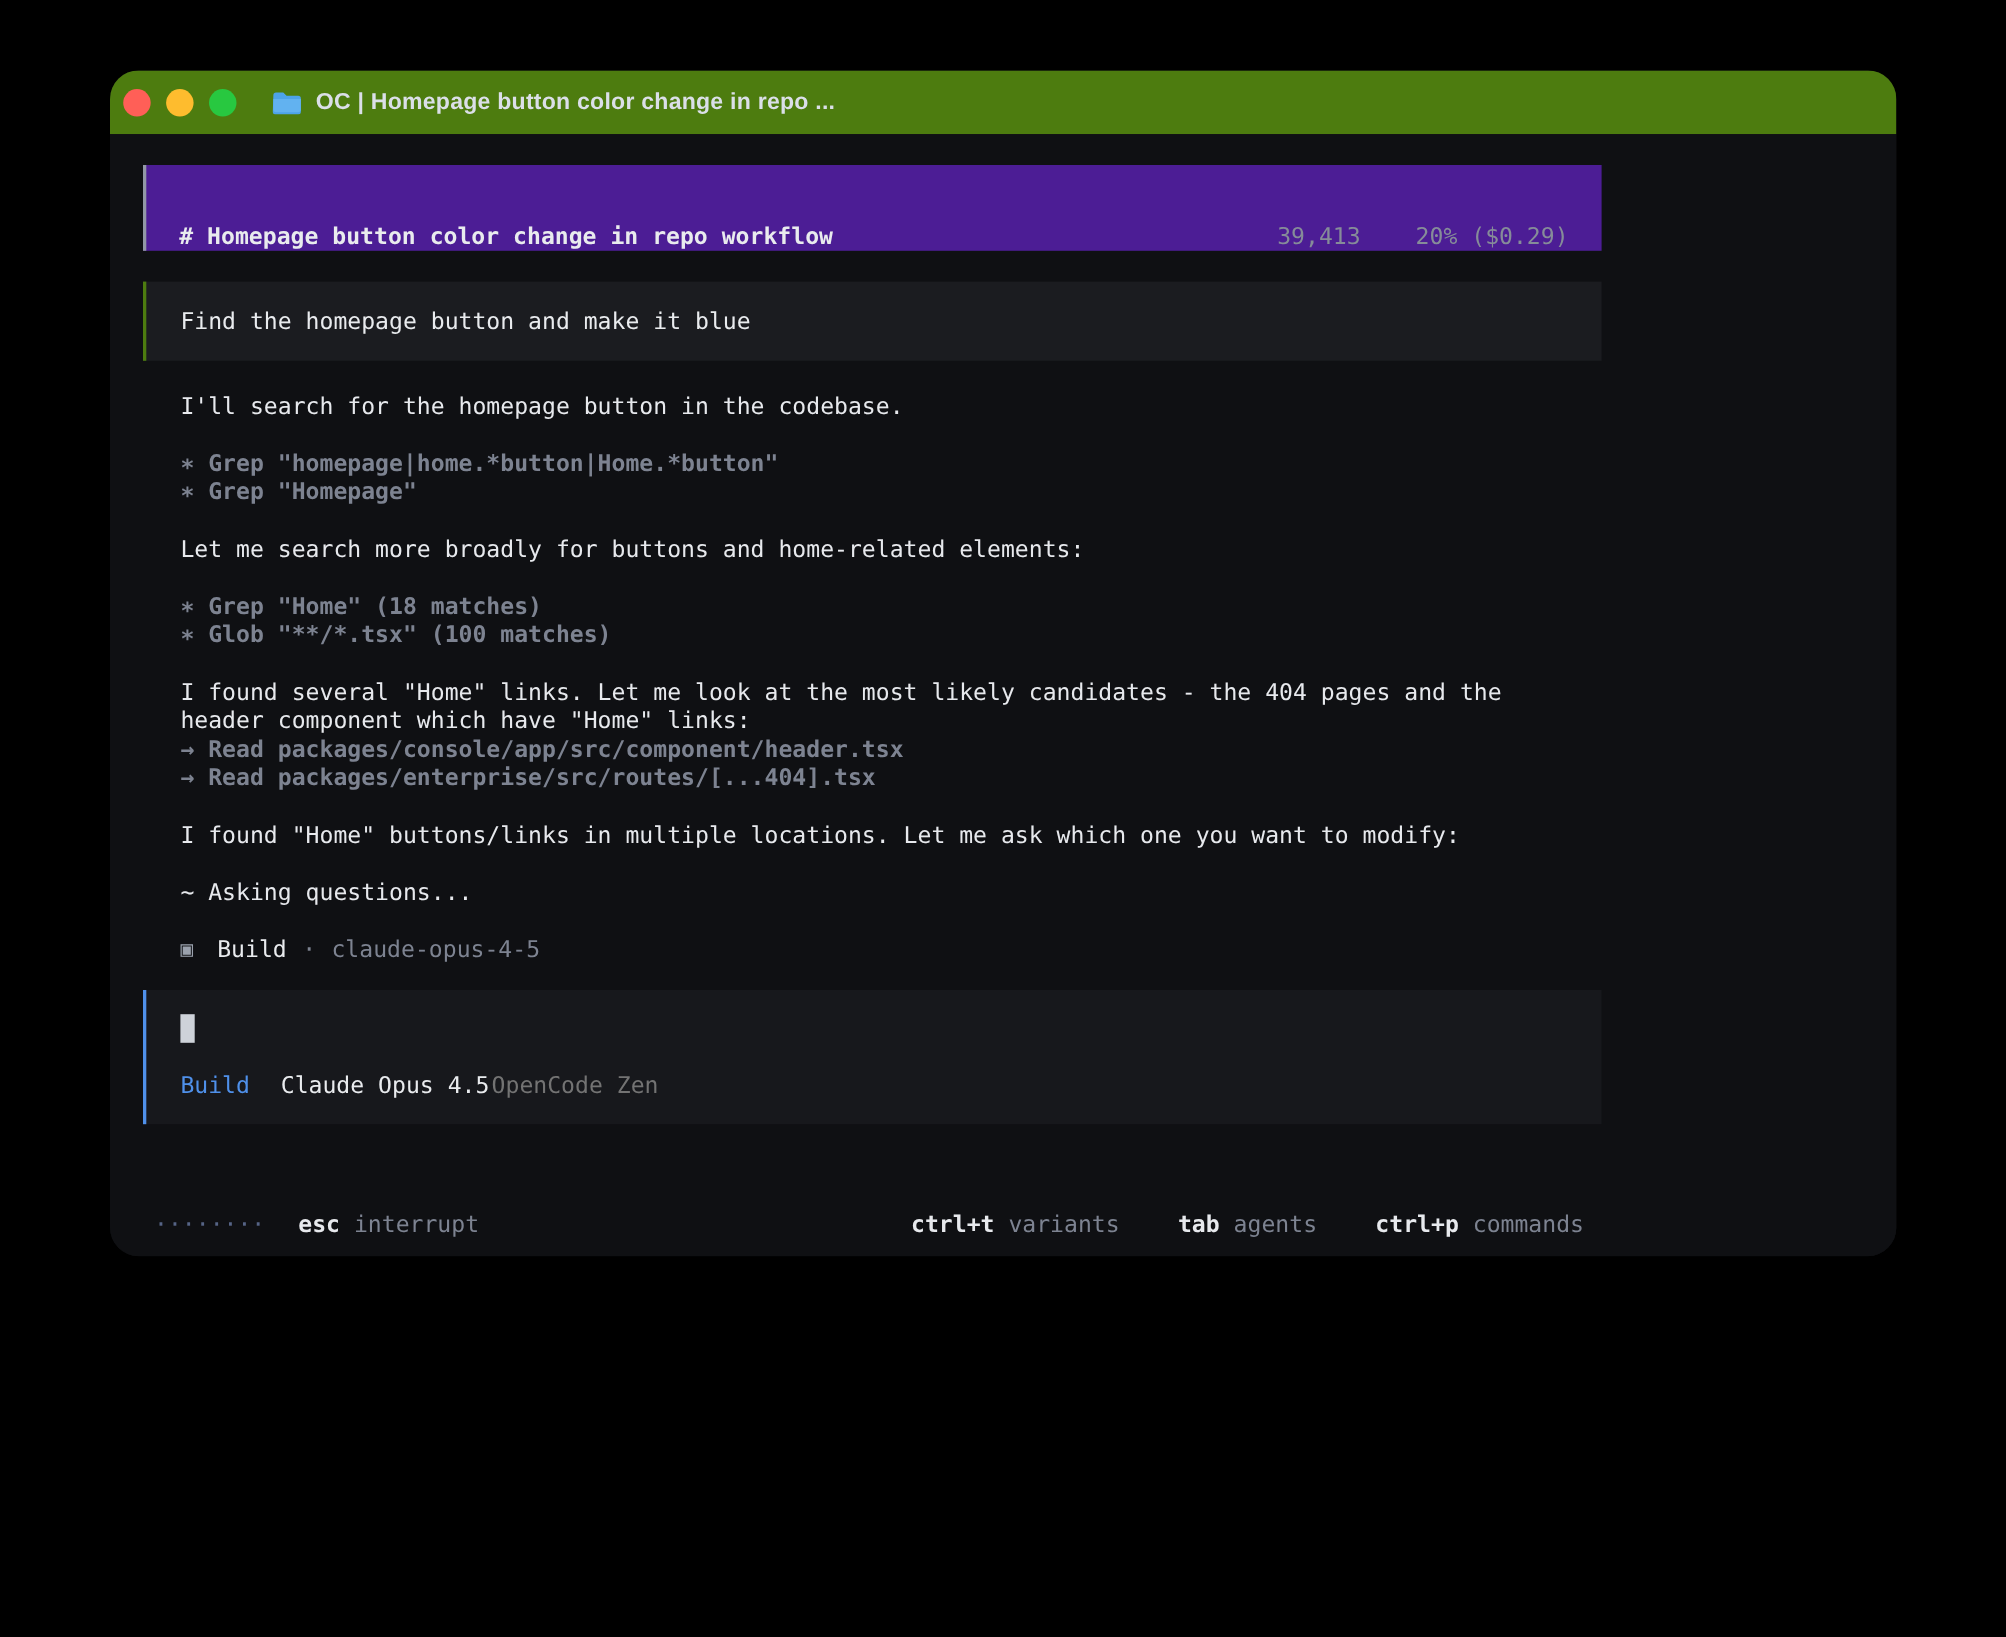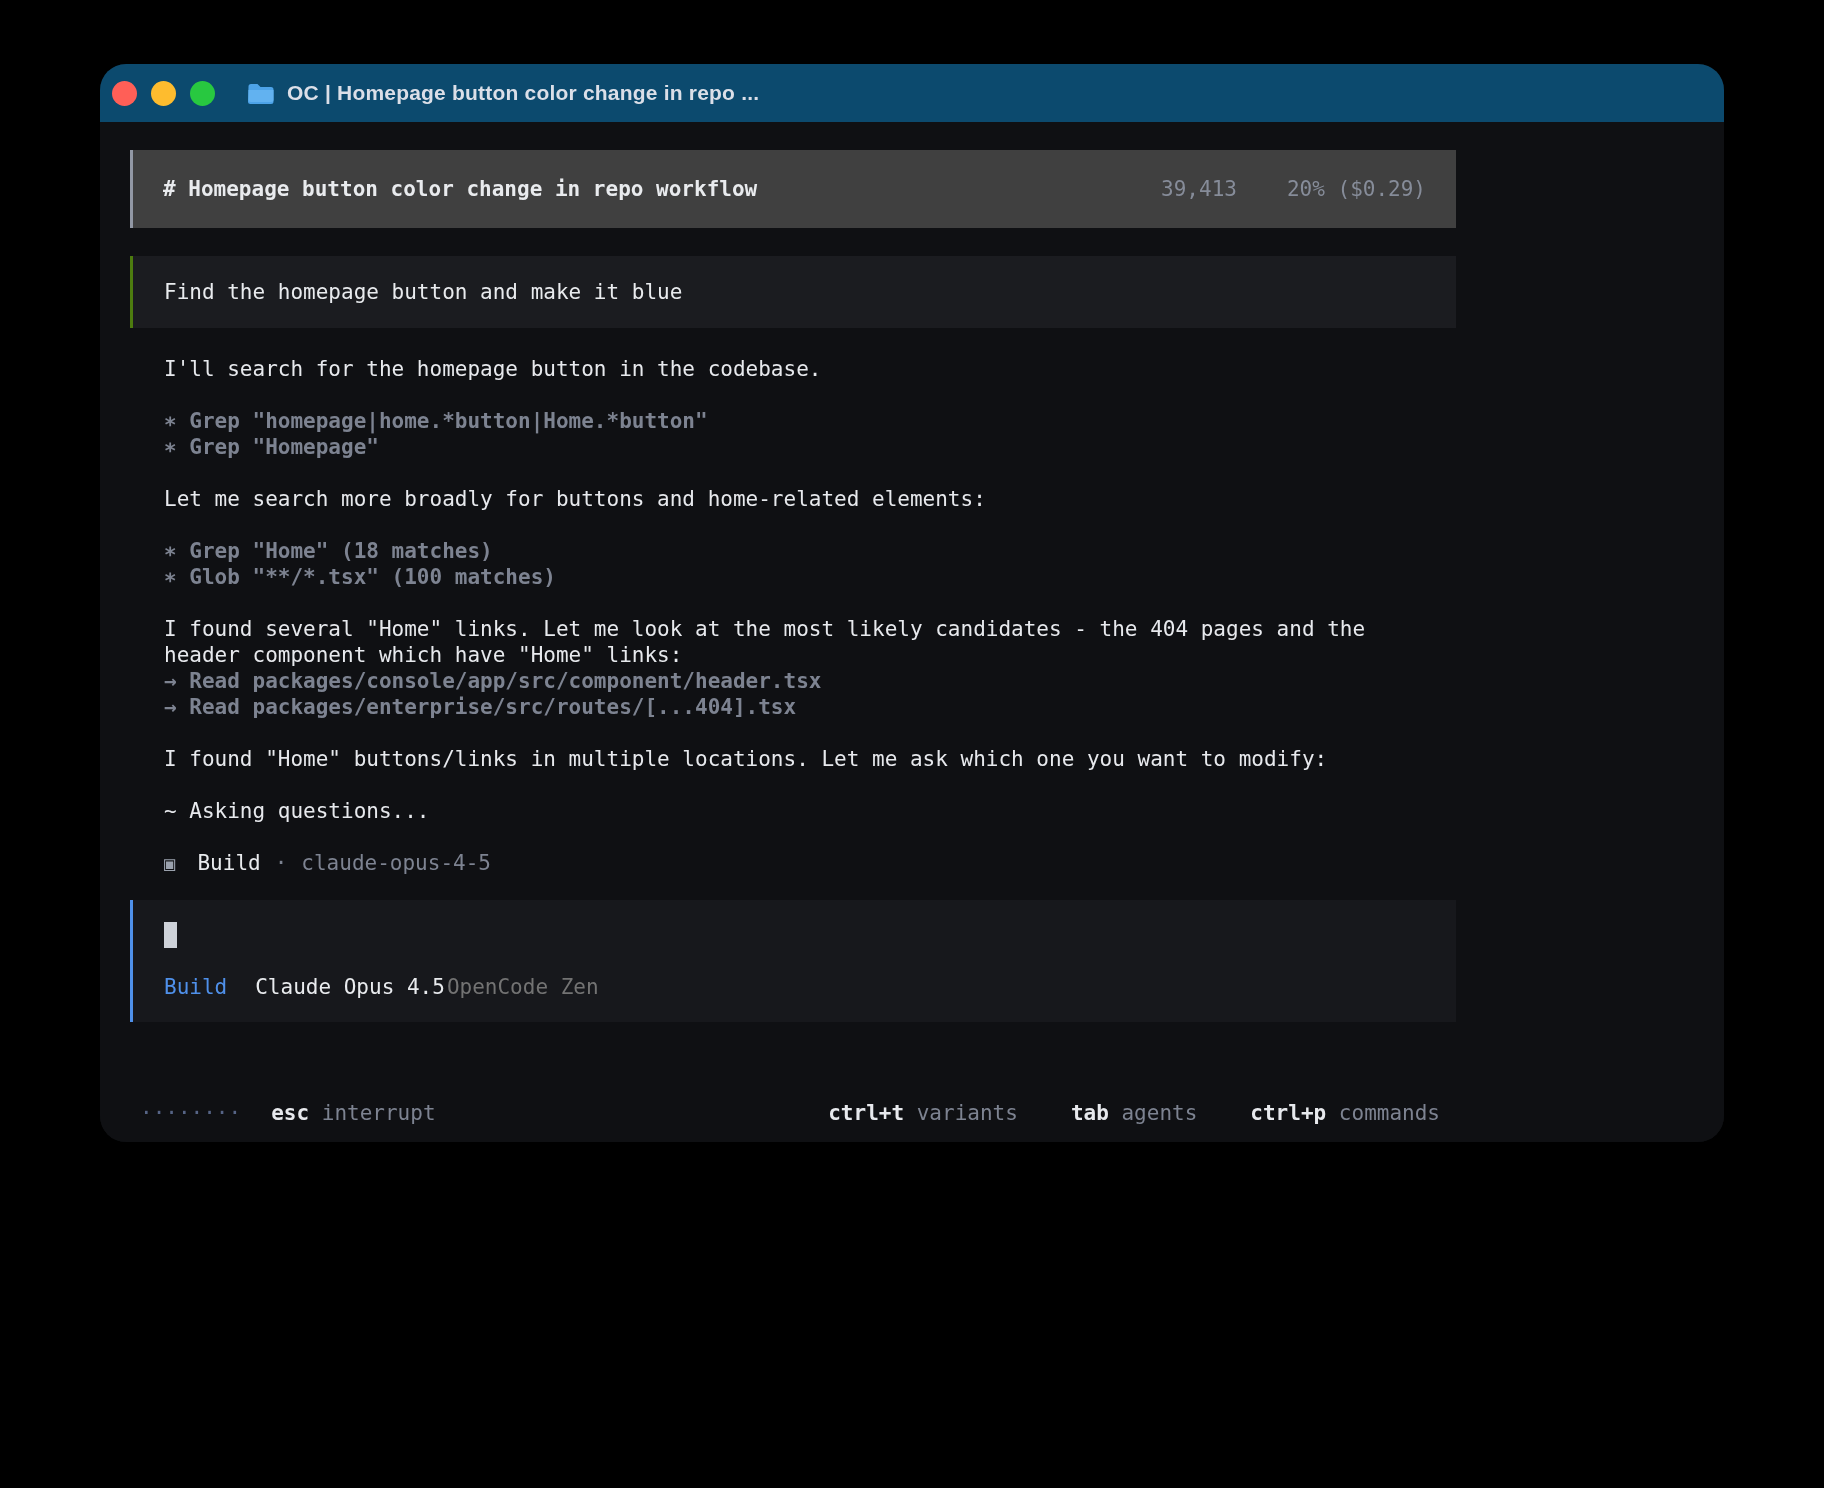--- a/index.html
+++ b/index.html
@@ -15,21 +15,21 @@
     width: 1624px; height: 1078px;
     border-radius: 26px;
     overflow: hidden;
     background: #0f1013;
     box-shadow: 0 30px 80px rgba(0,0,0,0.85);
   }
 
   
   .titlebar {
     height: 58px;
-    background: #0c4a6e;
+    background: #4d7c0f;
     display: flex;
     align-items: center;
     padding-left: 12px;
   }
   .lights { display: flex; align-items: center; gap: 14px; }
   .light { width: 25px; height: 25px; border-radius: 50%; }
   .light.red    { background: #ff5f57; }
   .light.yellow { background: #febc2e; }
   .light.green  { background: #28c840; }
   .title-area { display: flex; align-items: center; gap: 13px; margin-left: 32px; }
@@ -49,24 +49,24 @@
     display: flex;
     flex-direction: column;
     font-size: 21px;
     line-height: 26px;
     color: #e7e9ed;
   }
 
   .session-header {
     width: 1326px;
     height: 78px;
-    background: #404040;
+    background: #4c1d95;
     border-left: 3px solid #9298a5;
     display: flex;
-    align-items: center;
+    align-items: flex-end;
     justify-content: space-between;
     padding: 0 30px;
   }
   .header-title { font-weight: bold; color: #e9ebee; }
   .header-stats { display: flex; gap: 50px; color: #868c99; }
 
   .user-msg {
     width: 1326px;
     min-height: 72px;
     margin-top: 28px;

